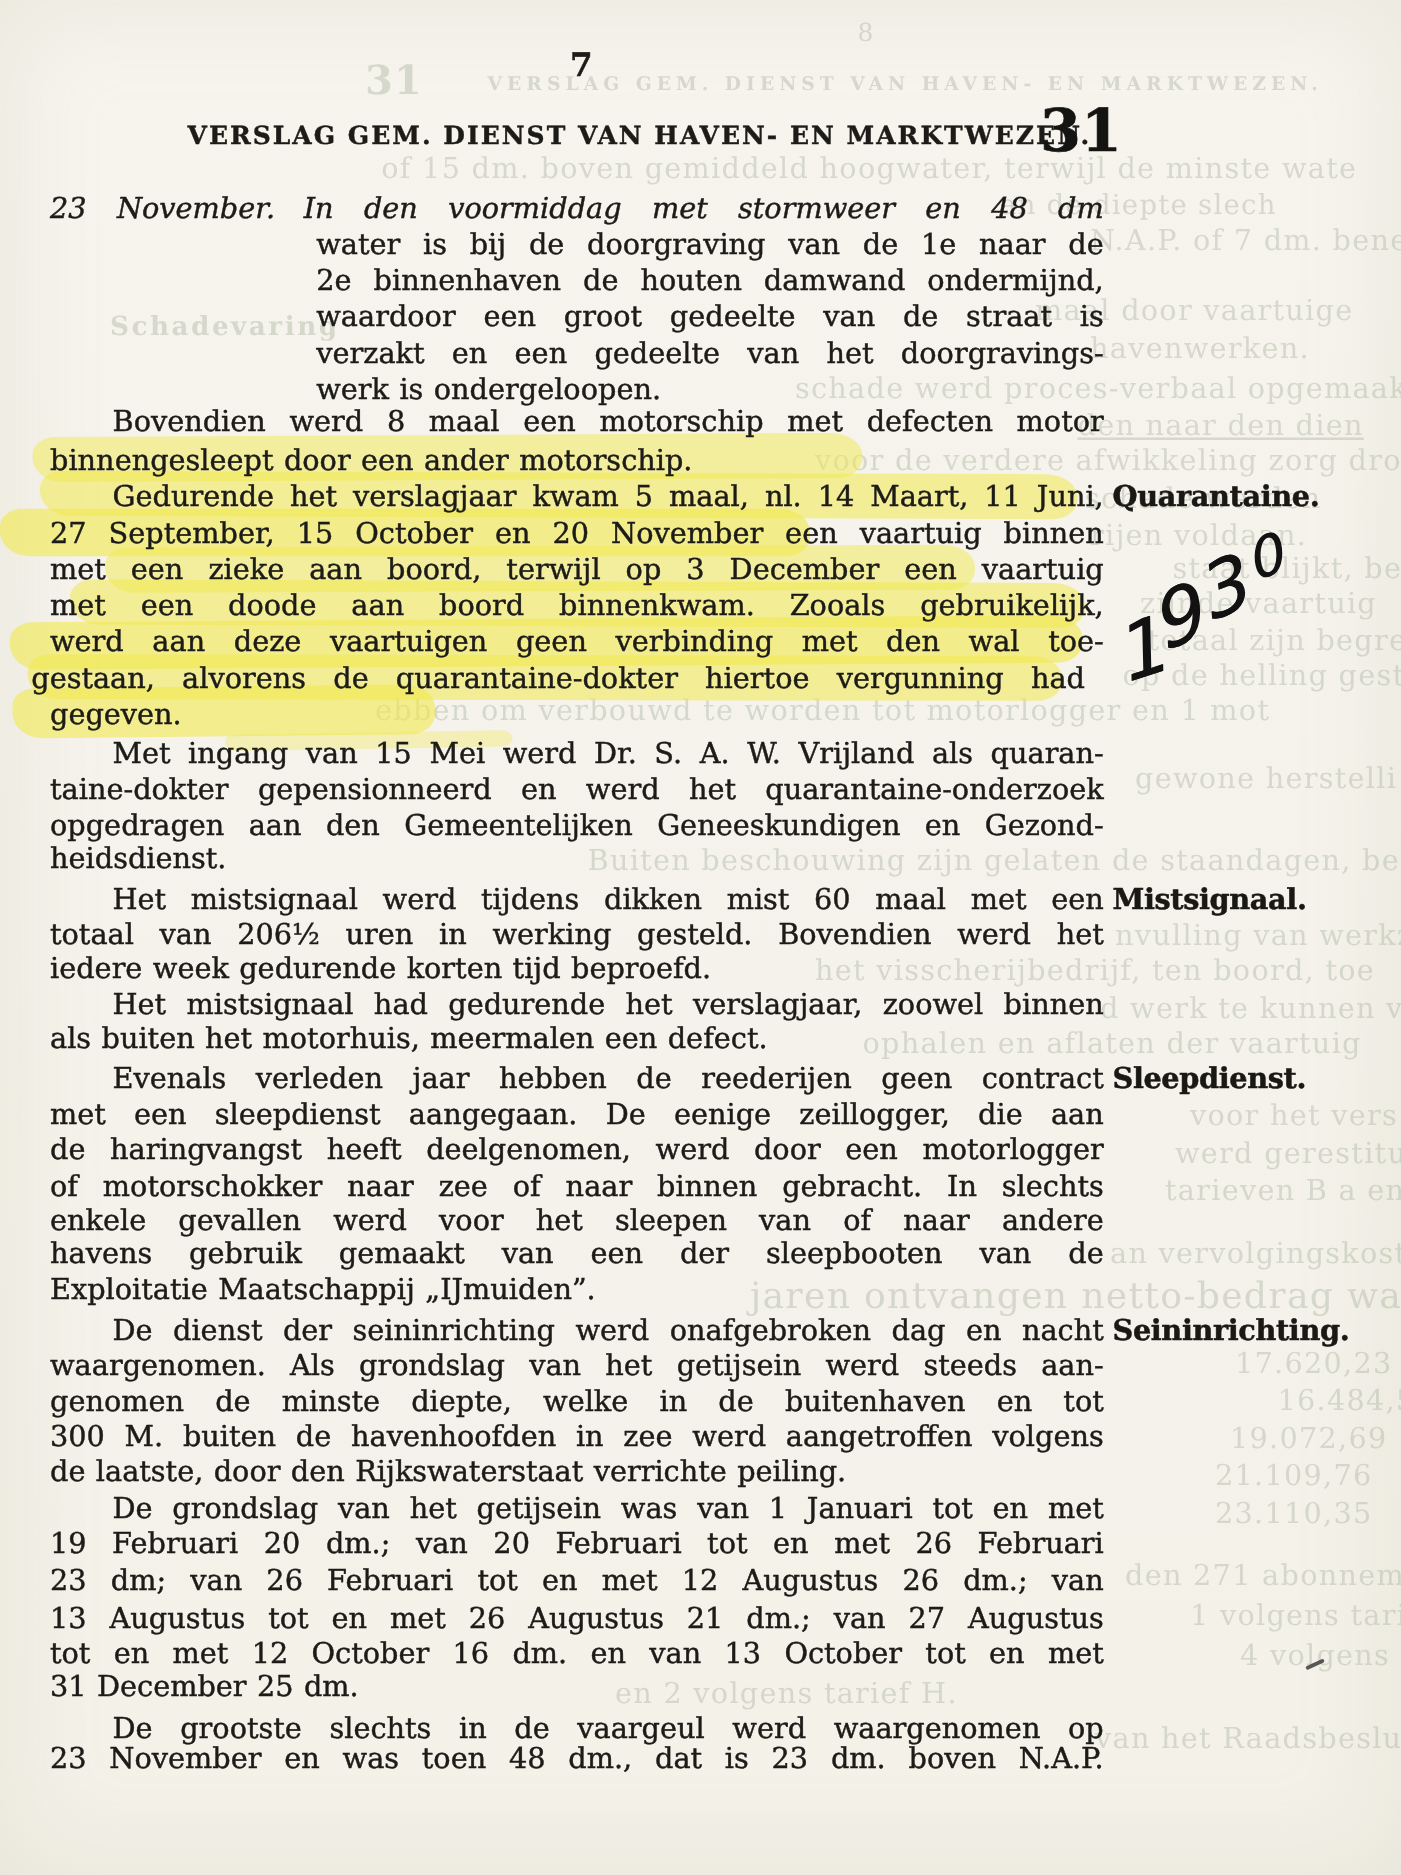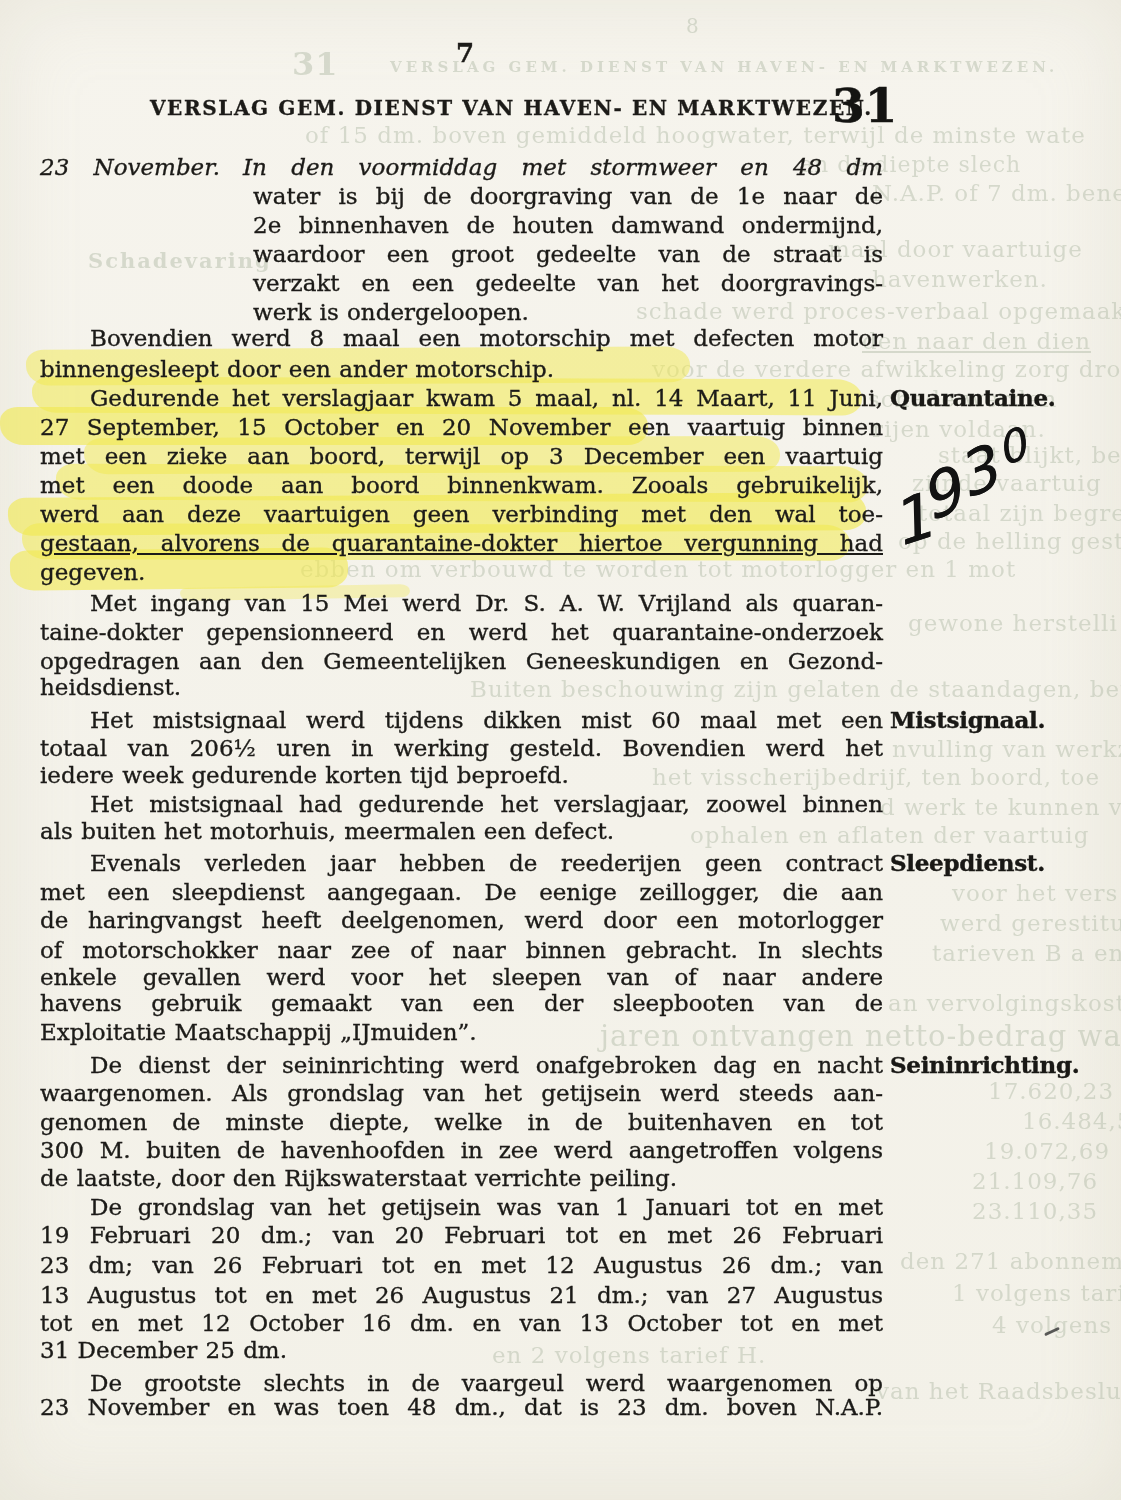--- a/index.html
+++ b/index.html
@@ -123,21 +123,21 @@
       <div class="line j" style="left: 253px; top: 239px; width: 630px;">waardoor een groot gedeelte van de straat is</div>
       <div class="line j" style="left: 253px; top: 268px; width: 630px;">verzakt en een gedeelte van het doorgravings-</div>
       <div class="line" style="left: 253px; top: 297px; width: 630px;">werk is ondergeloopen.</div>
       <div class="line j ind" style="left: 40px; top: 323px; width: 843px;">Bovendien werd 8 maal een motorschip met defecten motor</div>
       <div class="line" style="left: 40px; top: 354px; width: 843px;">binnengesleept door een ander motorschip.</div>
       <div class="line j ind" style="left: 40px; top: 383px; width: 843px;">Gedurende het verslagjaar kwam 5 maal, nl. 14 Maart, 11 Juni,</div>
       <div class="line j" style="left: 40px; top: 412px; width: 843px;">27 September, 15 October en 20 November een vaartuig binnen</div>
       <div class="line j" style="left: 40px; top: 441px; width: 843px;">met een zieke aan boord, terwijl op 3 December een vaartuig</div>
       <div class="line j" style="left: 40px; top: 470px; width: 843px;">met een doode aan boord binnenkwam. Zooals gebruikelijk,</div>
       <div class="line j" style="left: 40px; top: 499px; width: 843px;">werd aan deze vaartuigen geen verbinding met den wal toe-</div>
-      <div class="line j" style="left: 40px; top: 528px; width: 843px; text-decoration: underline;">gestaan, alvorens de quarantaine-dokter hiertoe vergunning had</div>
+      <div class="line j" style="left: 25px; top: 528px; width: 843px;">gestaan, alvorens de quarantaine-dokter hiertoe vergunning had</div>
       <div class="line" style="left: 40px; top: 557px; width: 843px;">gegeven.</div>
       <div class="line j ind" style="left: 40px; top: 588px; width: 843px;">Met ingang van 15 Mei werd Dr. S. A. W. Vrijland als quaran-</div>
       <div class="line j" style="left: 40px; top: 617px; width: 843px;">taine-dokter gepensionneerd en werd het quarantaine-onderzoek</div>
       <div class="line j" style="left: 40px; top: 646px; width: 843px;">opgedragen aan den Gemeentelijken Geneeskundigen en Gezond-</div>
       <div class="line" style="left: 40px; top: 672px; width: 843px;">heidsdienst.</div>
       <div class="line j ind" style="left: 40px; top: 705px; width: 843px;">Het mistsignaal werd tijdens dikken mist 60 maal met een</div>
       <div class="line j" style="left: 40px; top: 733px; width: 843px;">totaal van 206½ uren in werking gesteld. Bovendien werd het</div>
       <div class="line" style="left: 40px; top: 760px; width: 843px;">iedere week gedurende korten tijd beproefd.</div>
       <div class="line j ind" style="left: 40px; top: 789px; width: 843px;">Het mistsignaal had gedurende het verslagjaar, zoowel binnen</div>
       <div class="line" style="left: 40px; top: 816px; width: 843px;">als buiten het motorhuis, meermalen een defect.</div>

